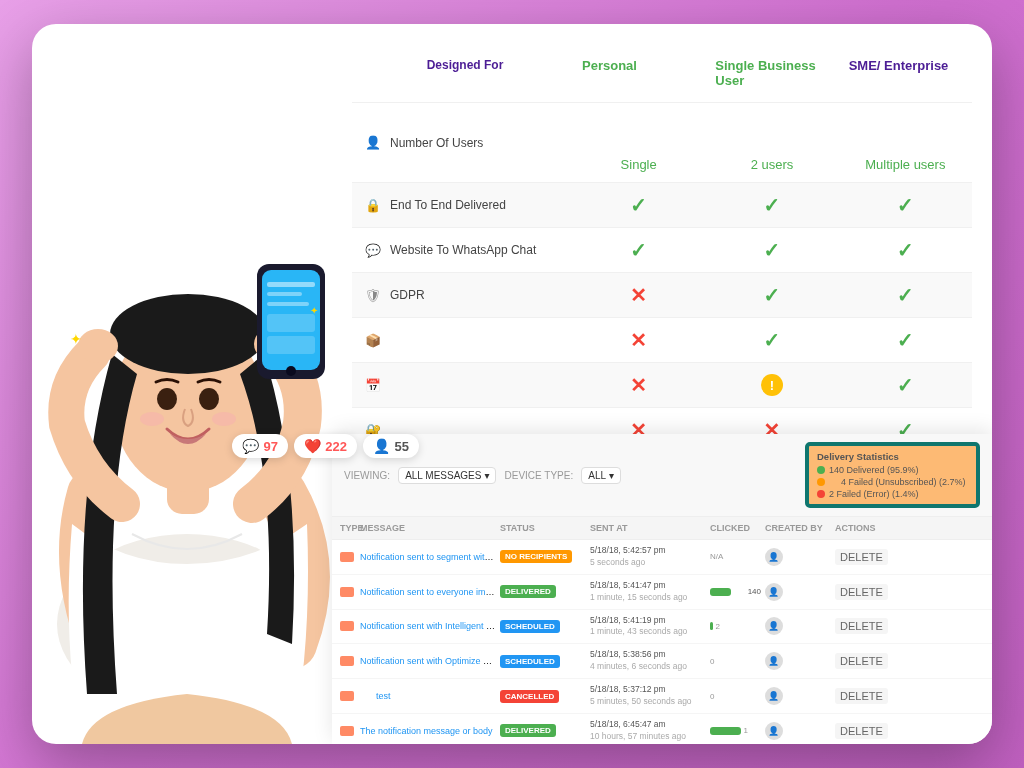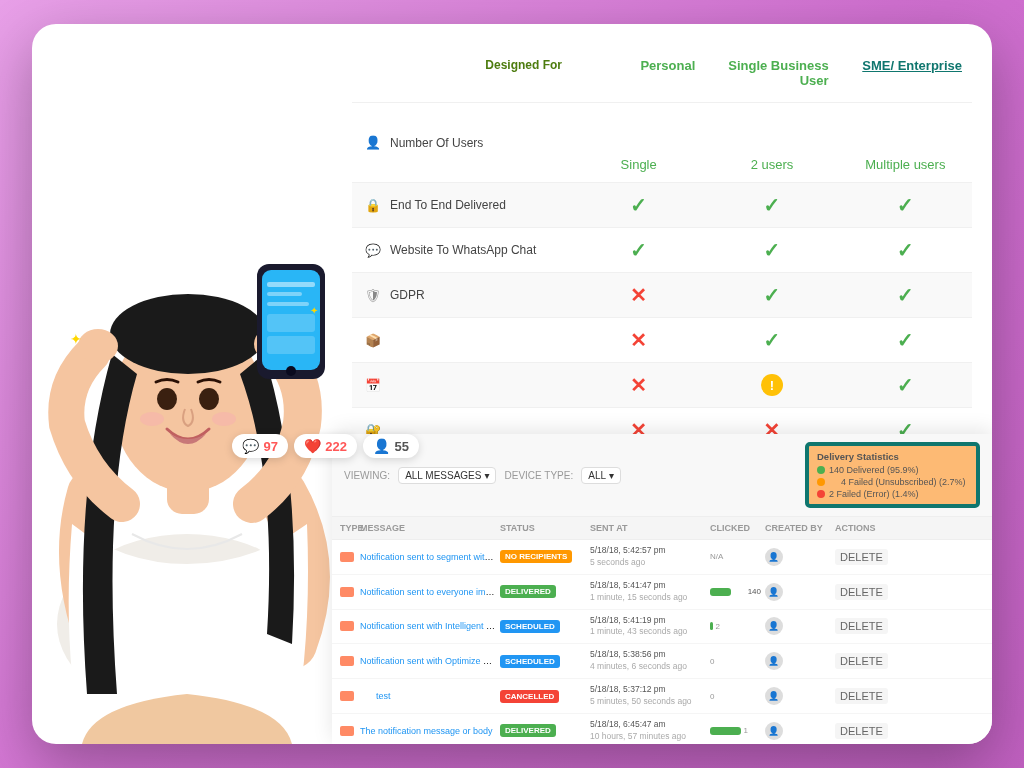--- a/index.html
+++ b/index.html
@@ -33,33 +33,33 @@
       border-radius: 12px;
       overflow: hidden;
     }
     .ct-header {
       display: grid;
       grid-template-columns: 220px 1fr 1fr 1fr;
       padding: 0;
     }
     .ct-header-cell {
       padding: 14px 10px;
-      text-align: right;
+      text-align: left;
       font-weight: 600;
       font-size: 13px;
     }
     .ct-header-cell:first-child {
-      text-align: right;
+      text-align: center;
       padding-left: 16px;
-      color: #4d7c0f;
+      color: #4c1d95;
       font-size: 12px;
     }
     .ct-header-cell.personal { color: #4CAF50; }
     .ct-header-cell.business { color: #4CAF50; }
-    .ct-header-cell.enterprise { color: #0f766e; text-decoration: underline; }
+    .ct-header-cell.enterprise { color: #4c1d95; }
 
     .ct-row {
       display: grid;
       grid-template-columns: 220px 1fr 1fr 1fr;
       border-top: 1px solid #f0f0f0;
     }
     .ct-row.shaded { background: #f9f9f9; }
     .ct-cell {
       padding: 10px 10px;
       text-align: center;

